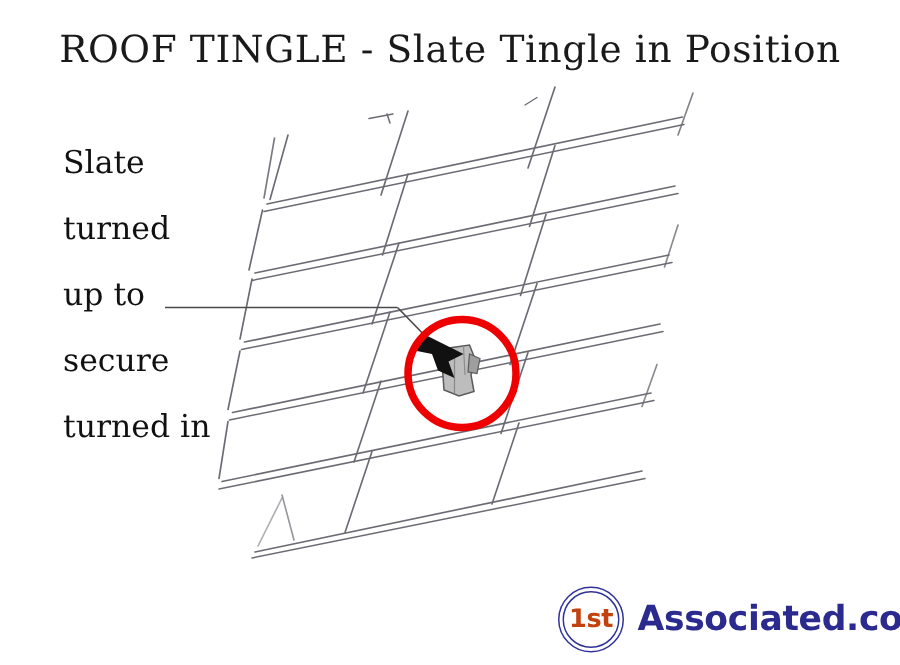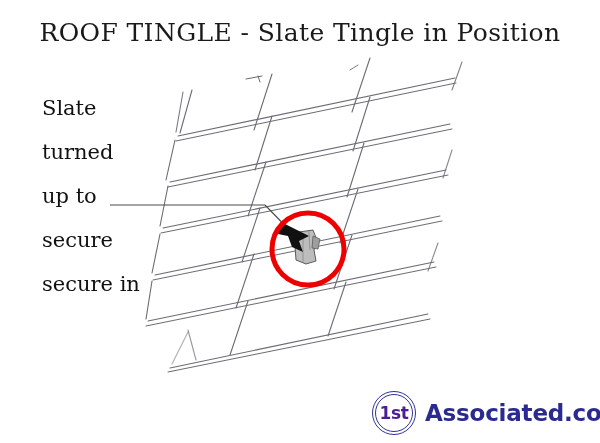--- a/index.html
+++ b/index.html
@@ -82,21 +82,21 @@
   .logo-badge-text {
     position: absolute;
     left: 0; top: 0;
     width: 44px; height: 44px;
     display: flex;
     align-items: center;
     justify-content: center;
     font-family: "DejaVu Sans", sans-serif;
     font-size: 17px;
     font-weight: 700;
-    color: #4c1d95;
+    color: #c2410c;
     letter-spacing: -0.3px;
   }
   .logo-word {
     font-family: "DejaVu Sans", sans-serif;
     font-size: 23px;
     font-weight: 700;
     color: #2a2a8f;
     margin-left: 9px;
     letter-spacing: -0.2px;
     white-space: nowrap;
@@ -177,21 +177,21 @@
     </g>
 
     <circle cx="308" cy="249" r="36" fill="none" stroke="#ee0000" stroke-width="5"></circle>
   </svg>
 
   <div class="caption-block">
     <div class="caption-line">Slate</div>
     <div class="caption-line">turned</div>
     <div class="caption-line">up to</div>
     <div class="caption-line">secure</div>
-    <div class="caption-line">secure in</div>
+    <div class="caption-line">turned in</div>
   </div>
 
   <div class="logo">
     <div class="logo-badge">
       <div class="logo-ring-outer"></div>
       <div class="logo-ring-inner"></div>
       <div class="logo-badge-text">1st</div>
     </div>
     <div class="logo-word">Associated.co.uk</div>
 

